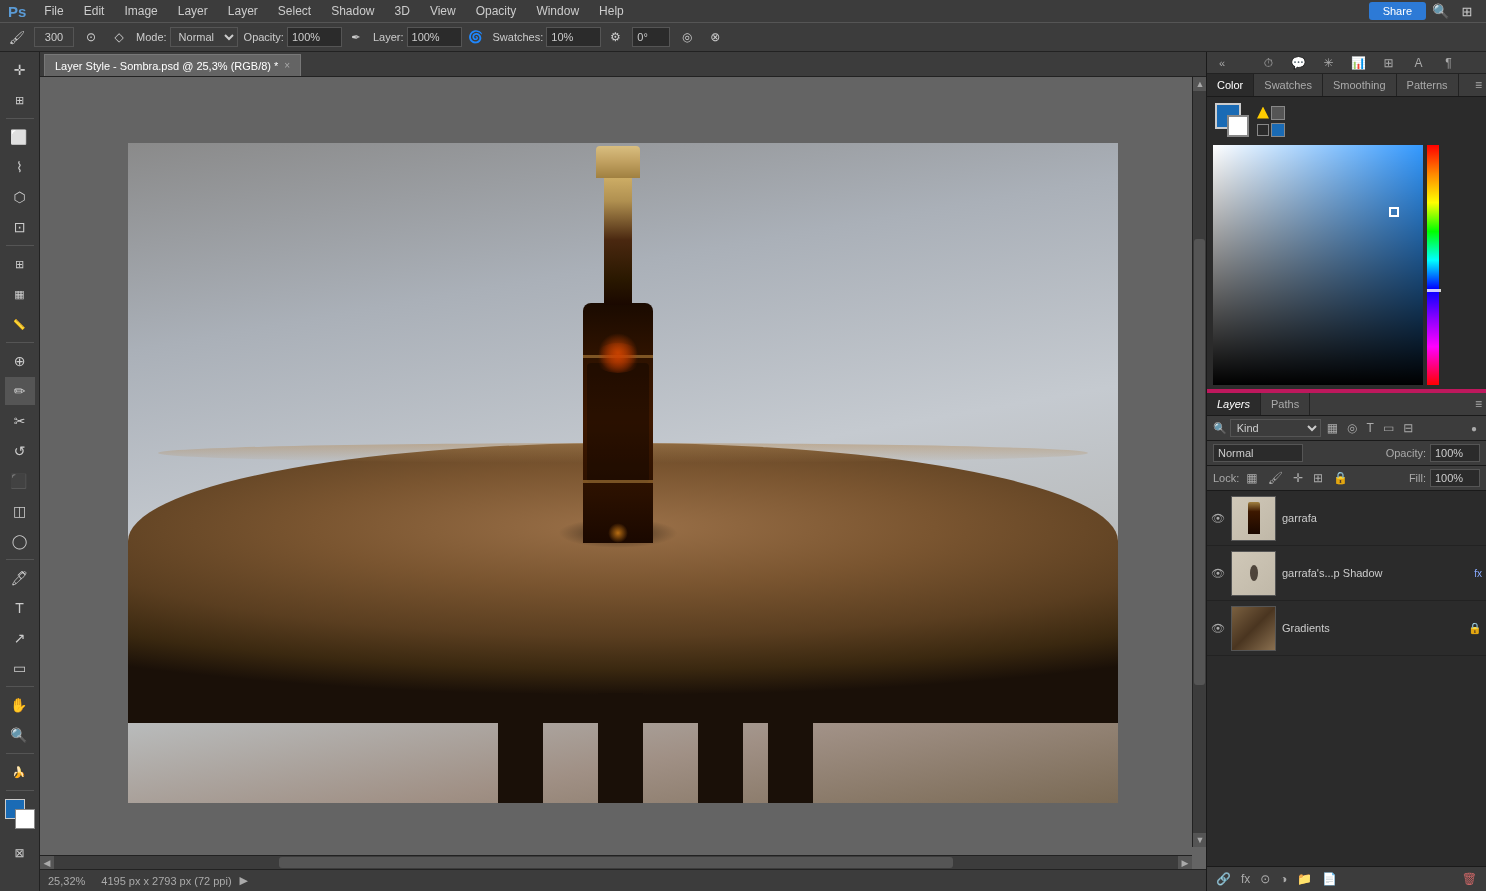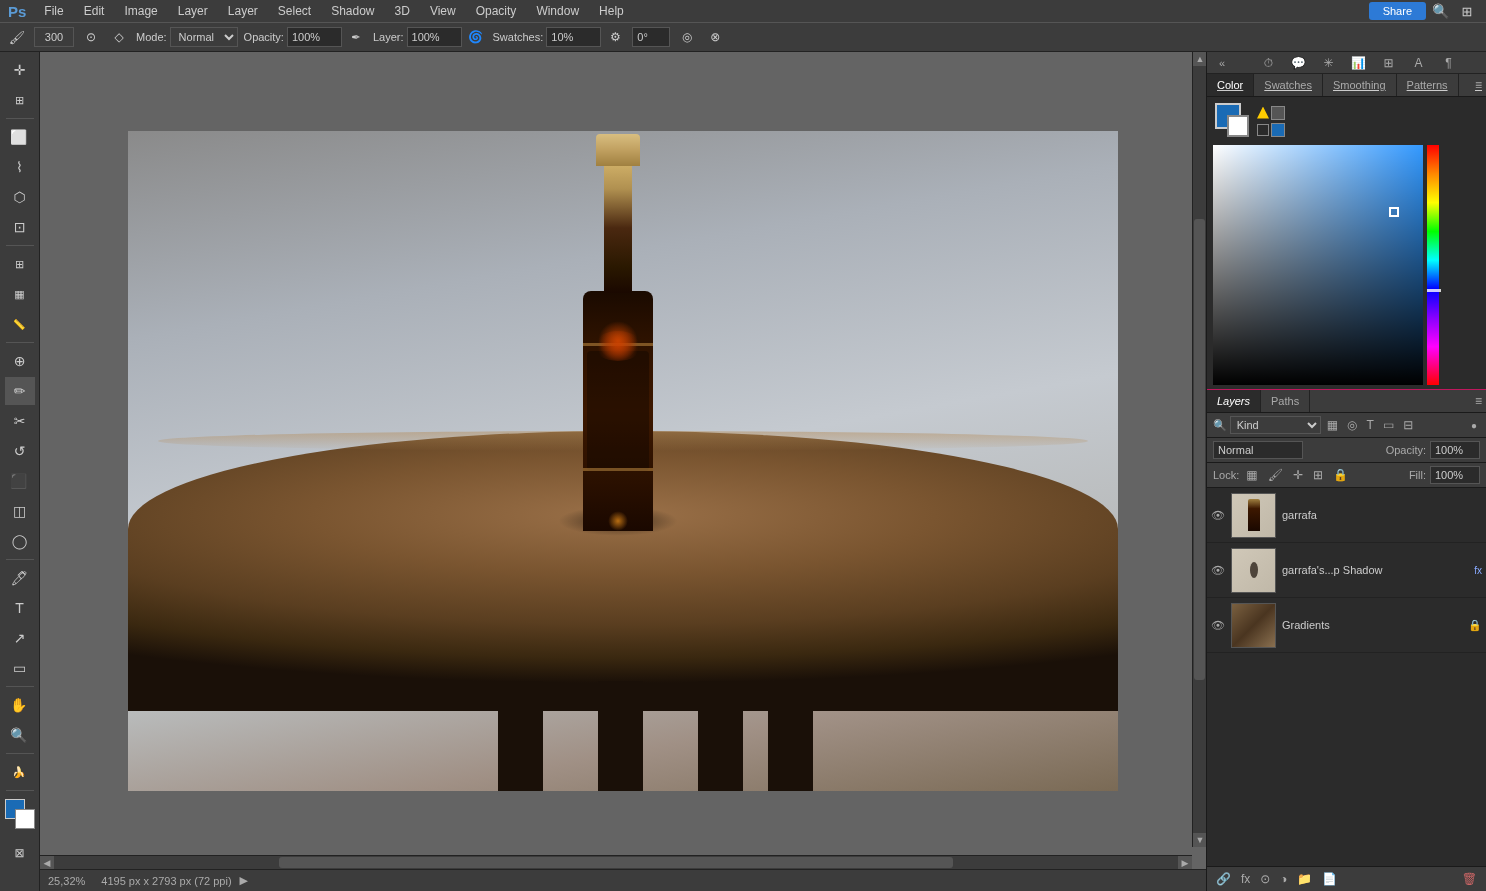--- a/index.html
+++ b/index.html
@@ -213,22 +213,21 @@
       background: #2b2b2b;
       display: flex;
       flex-direction: column;
       flex-shrink: 0;
       border-left: 1px solid #1a1a1a;
     }
 
     
     #color-panel {
       flex-shrink: 0;
-      border-bottom: 1px solid #be185d;
-      text-decoration: underline;
+      border-bottom: 4px solid #be185d;
     }
     .panel-tabs {
       display: flex;
       background: #3c3c3c;
       border-bottom: 1px solid #1a1a1a;
       align-items: center;
     }
     .panel-tab {
       padding: 5px 10px;
       font-size: 11px;
@@ -567,20 +566,26 @@
     <div class="tool-divider"></div>
 
     <div style="position:relative;width:30px;height:34px;margin-top:4px;">
       <div style="width:20px;height:20px;background:#1a6bb5;border:1px solid #ccc;position:absolute;top:0;left:0;cursor:pointer;"></div>
       <div style="width:20px;height:20px;background:#fff;border:1px solid #888;position:absolute;top:10px;left:10px;cursor:pointer;"></div>
     </div>
     <button class="tool-btn" style="font-size:12px;margin-top:4px;">⊠</button>
   </div>
 
   <div id="canvas-area">
+    <div id="tab-bar">
+      <div class="tab active">
+        <span>Layer Style - Sombra.psd @ 25,3% (RGB/8) *</span>
+        <span class="tab-close">×</span>
+      </div>
+    </div>
     <div id="canvas-wrapper">
 
       <div style="position:absolute;right:0;top:0;bottom:22px;width:14px;background:#3c3c3c;border-left:1px solid #222;display:flex;flex-direction:column;">
         <div style="width:14px;height:14px;background:#555;cursor:pointer;display:flex;align-items:center;justify-content:center;font-size:9px;color:#aaa;">▲</div>
         <div style="flex:1;position:relative;">
           <div style="position:absolute;top:20%;left:1px;right:1px;height:60%;background:#555;border-radius:3px;cursor:pointer;"></div>
         </div>
         <div style="width:14px;height:14px;background:#555;cursor:pointer;display:flex;align-items:center;justify-content:center;font-size:9px;color:#aaa;">▼</div>
       </div>
 

